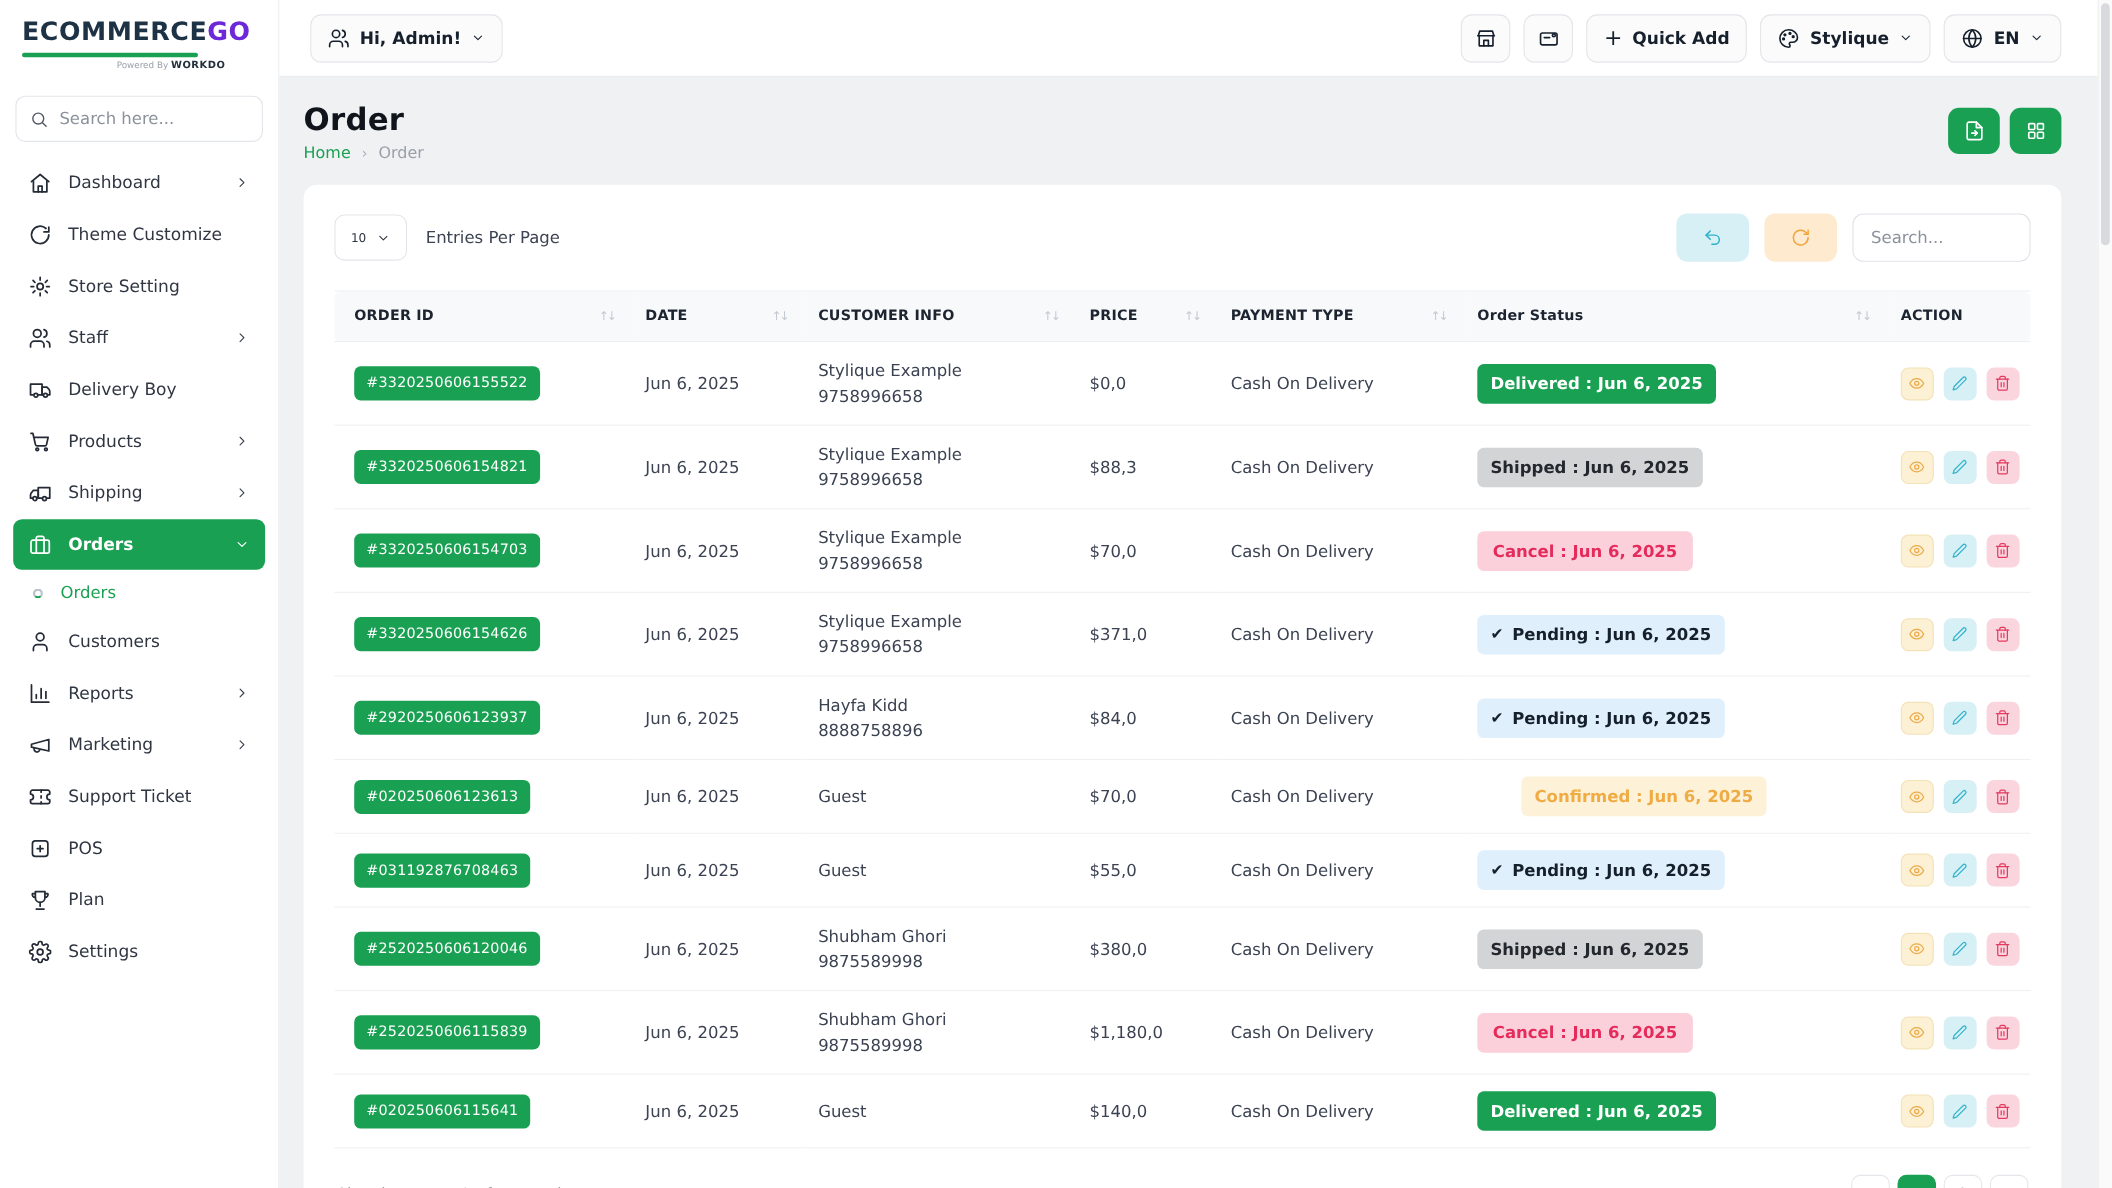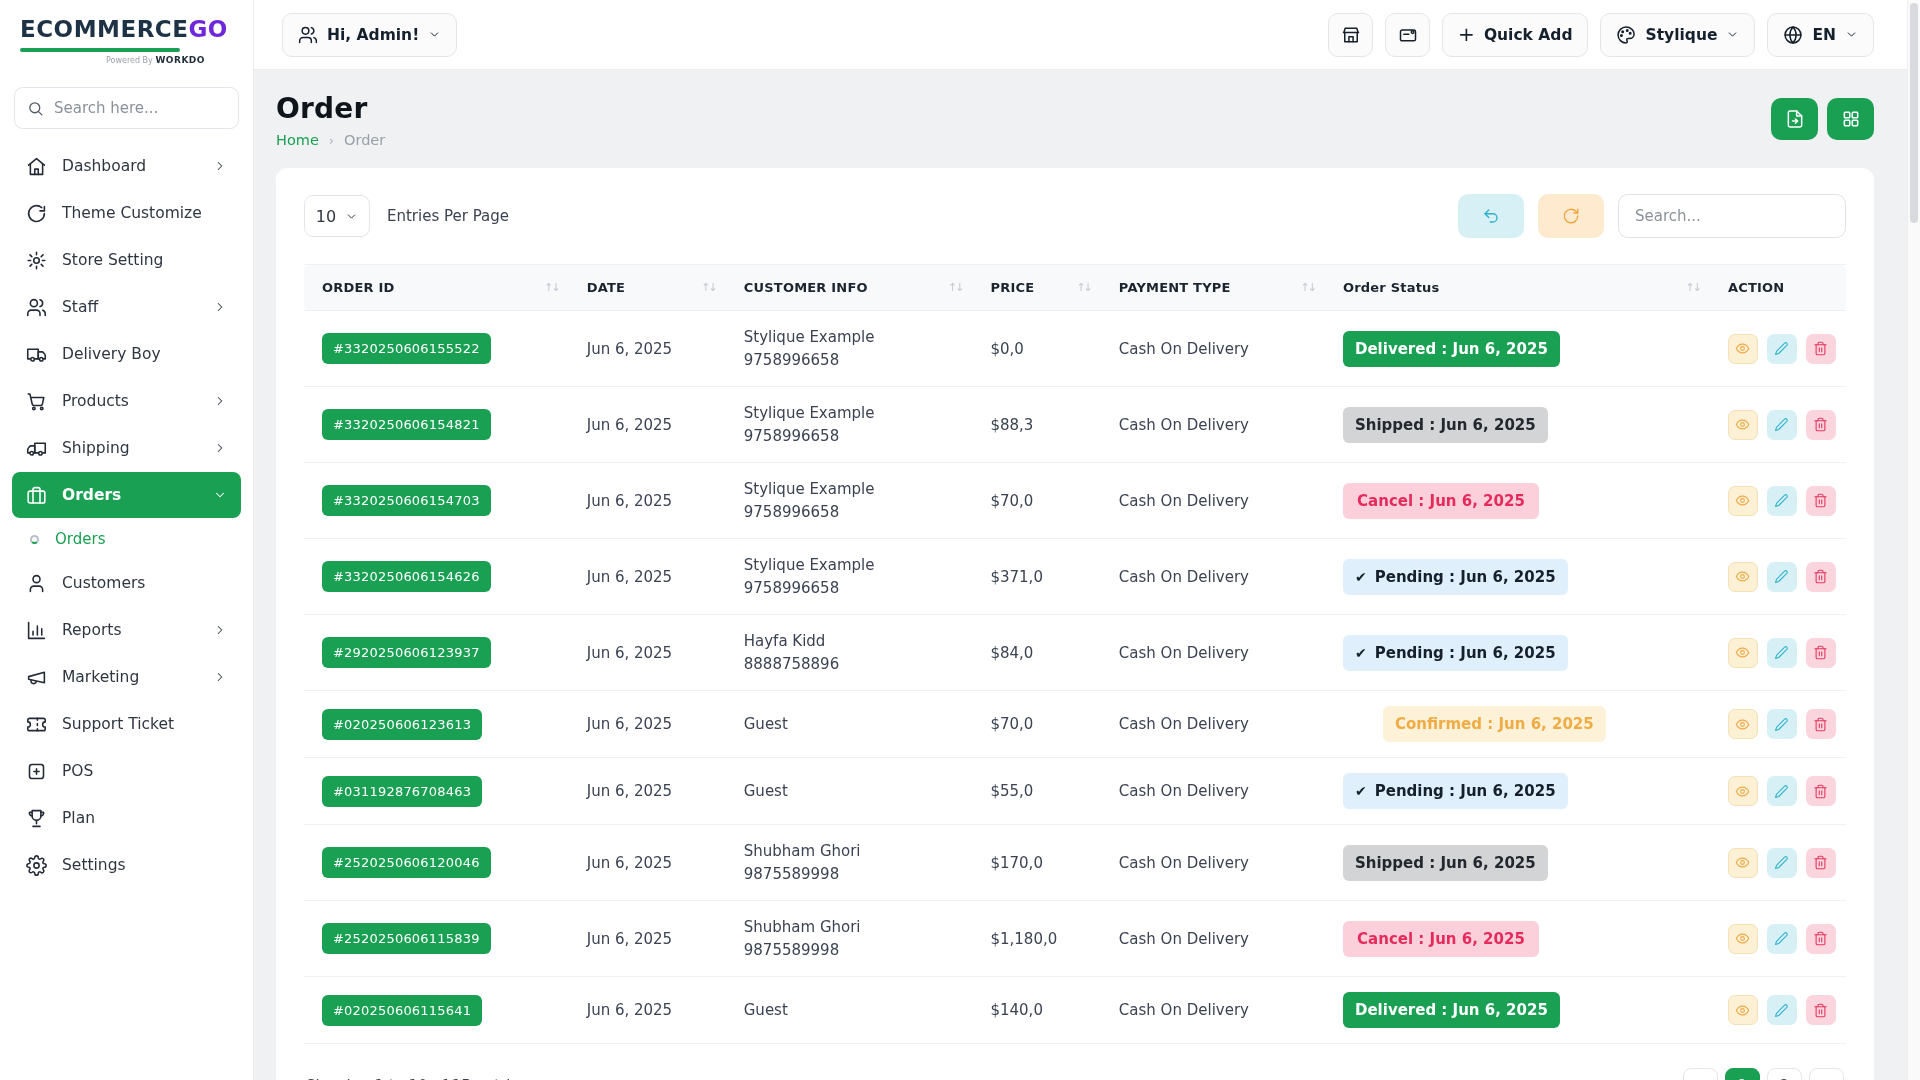--- a/index.html
+++ b/index.html
@@ -52,29 +52,29 @@
   .breadcrumb .home { color:#1aa053; cursor:pointer;text-align:center; }
   .breadcrumb .sep { color:#aab0b9; font-size:13px; }
   .breadcrumb .cur { color:#9aa0a9; }
   .head-actions { display:flex; gap:9px; margin-top:6px; }
   .green-btn { width:47px; height:42px; background:#1aa053; border:none; border-radius:10px; display:inline-flex; align-items:center; justify-content:center; cursor:pointer; }
   .green-btn svg { width:20px; height:20px; stroke:#ffffff; }
 
   
   .card { background:#fff; border-radius:12px; margin-top:20px; padding:26px 28px 18px 28px; }
   .toolbar { display:flex; align-items:center; }
-  .entries-select { width:66px; height:42px; border:1px solid #e2e5ea; border-radius:9px; display:inline-flex; align-items:center; justify-content:center; gap:9px; font-size:16px; color:#2f3642; cursor:pointer; }
+  .entries-select { width:66px; height:42px; border:1px solid #e2e5ea; border-radius:9px; display:inline-flex; align-items:center; justify-content:center; gap:9px; font-size:11px; color:#2f3642; cursor:pointer; }
   .entries-select svg { width:13px; height:13px; stroke:#2f3642; }
   .entries-label { margin-left:17px; font-size:15px; color:#3b4252; }
   .toolbar-right { margin-left:auto; display:flex; align-items:center; gap:14px; }
   .soft-btn { width:66px; height:44px; border:none; border-radius:10px; display:inline-flex; align-items:center; justify-content:center; cursor:pointer; }
   .soft-btn svg { width:18px; height:18px; }
   .soft-btn.undo { background:#d7f0f6; } .soft-btn.undo svg { stroke:#2eb0c9; }
   .soft-btn.reload { background:#fdeacf; } .soft-btn.reload svg { stroke:#f5a43c; }
-  .table-search { width:228px; height:44px; border:1px solid #dfe2e8; border-radius:10px; padding:0 16px; font-size:15px; color:#3b4252; outline:none; font-family:inherit; }
+  .table-search { width:162px; height:44px; border:1px solid #dfe2e8; border-radius:10px; padding:0 16px; font-size:15px; color:#3b4252; outline:none; font-family:inherit; }
   .table-search::placeholder { color:#8b919b; }
 
   
   table { width:100%; border-collapse:collapse; margin-top:26px; }
   thead th { background:#f8f9fb; border-top:1px solid #eef0f3; border-bottom:1px solid #eceff3; padding:15px 10px; font-size:13px; font-weight:700; color:#1c2430; text-align:left; letter-spacing:0.2px; }
   thead th .th-wrap { display:flex; align-items:center; justify-content:space-between; }
   thead th:first-child { padding-left:18px; border-radius:6px 0 0 6px; }
   thead th:last-child { border-radius:0 6px 6px 0; }
   .sort { color:#c3c8d1; font-size:11px; letter-spacing:-2px; font-weight:400; padding-right:8px; }
   tbody td { padding:15px 10px; border-bottom:1px solid #eef0f3; font-size:15px; color:#3b4252; vertical-align:middle; }
@@ -811,21 +811,21 @@
                   </div>
                 </td>
               </tr>
               <tr>
                 <td><span class="oid-badge">#2520250606120046</span></td>
                 <td>Jun 6, 2025</td>
                 <td>
                   <div class="cust-name">Shubham Ghori</div>
                   <div class="cust-phone">9875589998</div>
                 </td>
-                <td>$170,0</td>
+                <td>$380,0</td>
                 <td>Cash On Delivery</td>
                 <td><span class="status shipped">
                     <span>Shipped : Jun 6, 2025</span>
                   </span></td>
                 <td>
                   <div class="actions">
                     <button class="act-btn view">
                       <span style="display: inline-flex;">
                         <svg viewBox="0 0 24 24" fill="none" stroke-width="1.8" stroke-linecap="round" stroke-linejoin="round">
                           <path d="M2 12s3.5-7 10-7 10 7 10 7-3.5 7-10 7-10-7-10-7z"></path>

